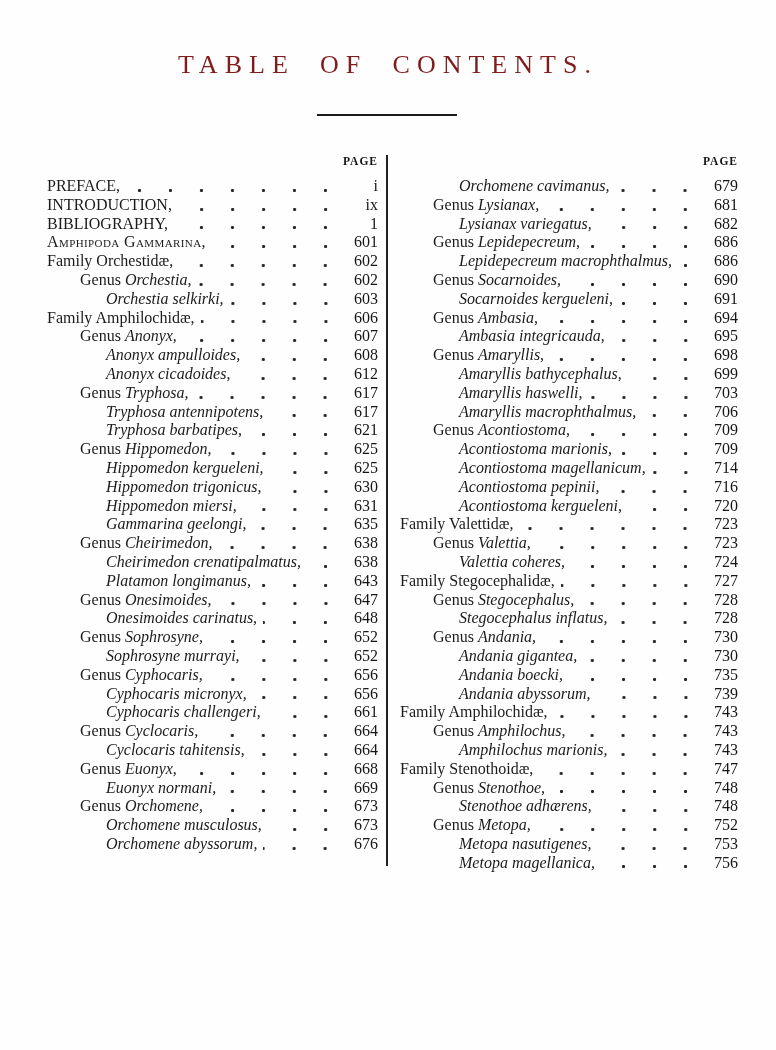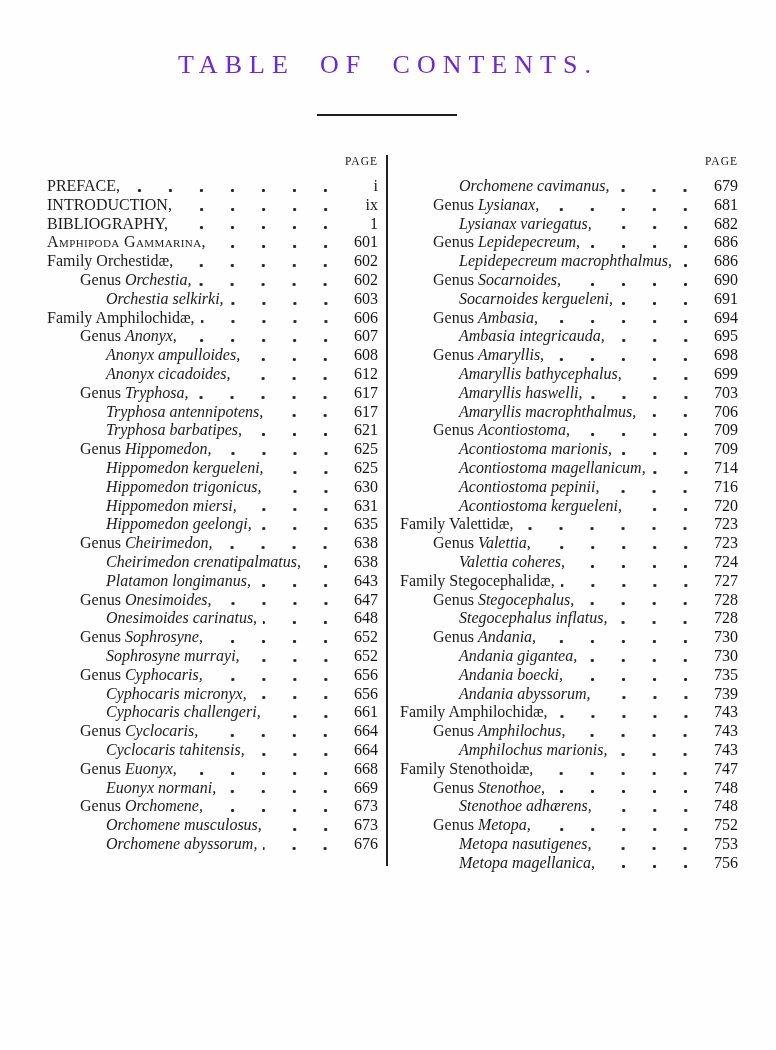--- a/index.html
+++ b/index.html
@@ -12,21 +12,21 @@
     overflow:hidden;
   }
   .page{position:absolute;inset:0;background:#fefefe;}
 
   .title{
     position:absolute;top:50px;left:0;right:0;
     text-align:center;
     font-size:26px;
     letter-spacing:0.27em;
     word-spacing:0.45em;
-    color:#6d28d9;
+    color:#7f1d1d;
   }
   .title-rule{
     position:absolute;top:114px;left:317px;
     width:140px;height:2px;
     background:#1c1c1c;
   }
 
   .content{position:absolute;top:155px;left:0;right:0;}
 
   .col{position:absolute;top:0;}
@@ -36,21 +36,21 @@
   .divider{
     position:absolute;top:155px;left:386px;
     width:2px;height:711px;
     background:#222222;
   }
 
   .page-label{
     height:16px;
     text-align:right;
     font-size:11.5px;
-    font-weight:normal;
+    font-weight:bold;
     letter-spacing:1px;
     color:#151515;
   }
 
   .rows{display:flex;flex-direction:column;margin-top:6px;}
   .row{
     height:18.8px;
     display:flex;
     align-items:baseline;
     font-size:16px;
@@ -178,21 +178,21 @@
             <span class="t l2"><span class="it">Hippomedon trigonicus,</span></span>
             <span class="leader"></span>
             <span class="pg">630</span>
           </div>
           <div class="row">
             <span class="t l2"><span class="it">Hippomedon miersi,</span></span>
             <span class="leader"></span>
             <span class="pg">631</span>
           </div>
           <div class="row">
-            <span class="t l2"><span class="it">Hippomedon geelongi,</span></span>
+            <span class="t l2"><span class="it">Gammarina geelongi,</span></span>
             <span class="leader"></span>
             <span class="pg">635</span>
           </div>
           <div class="row">
             <span class="t l1"><span>Genus </span><span class="it">Cheirimedon,</span></span>
             <span class="leader"></span>
             <span class="pg">638</span>
           </div>
           <div class="row">
             <span class="t l2"><span class="it">Cheirimedon crenatipalmatus,</span></span>

